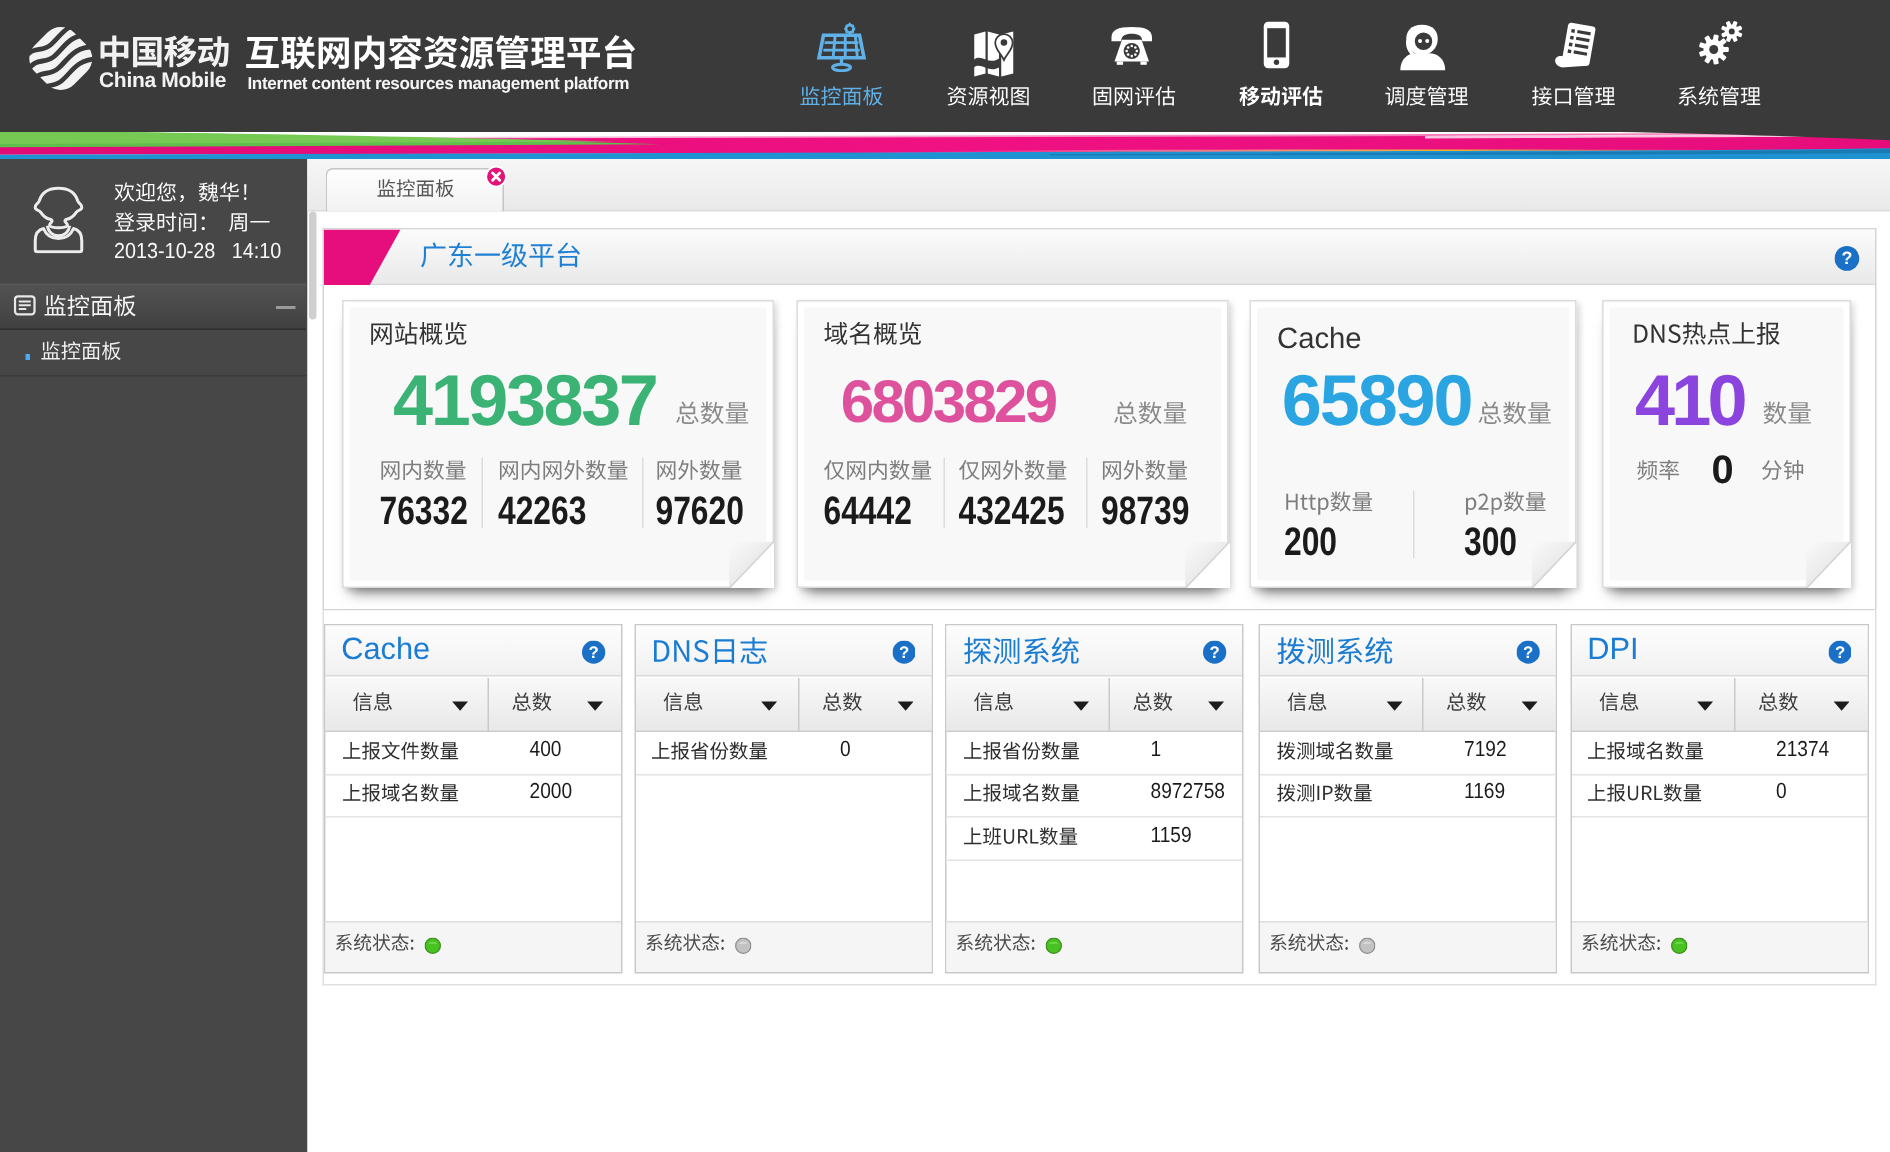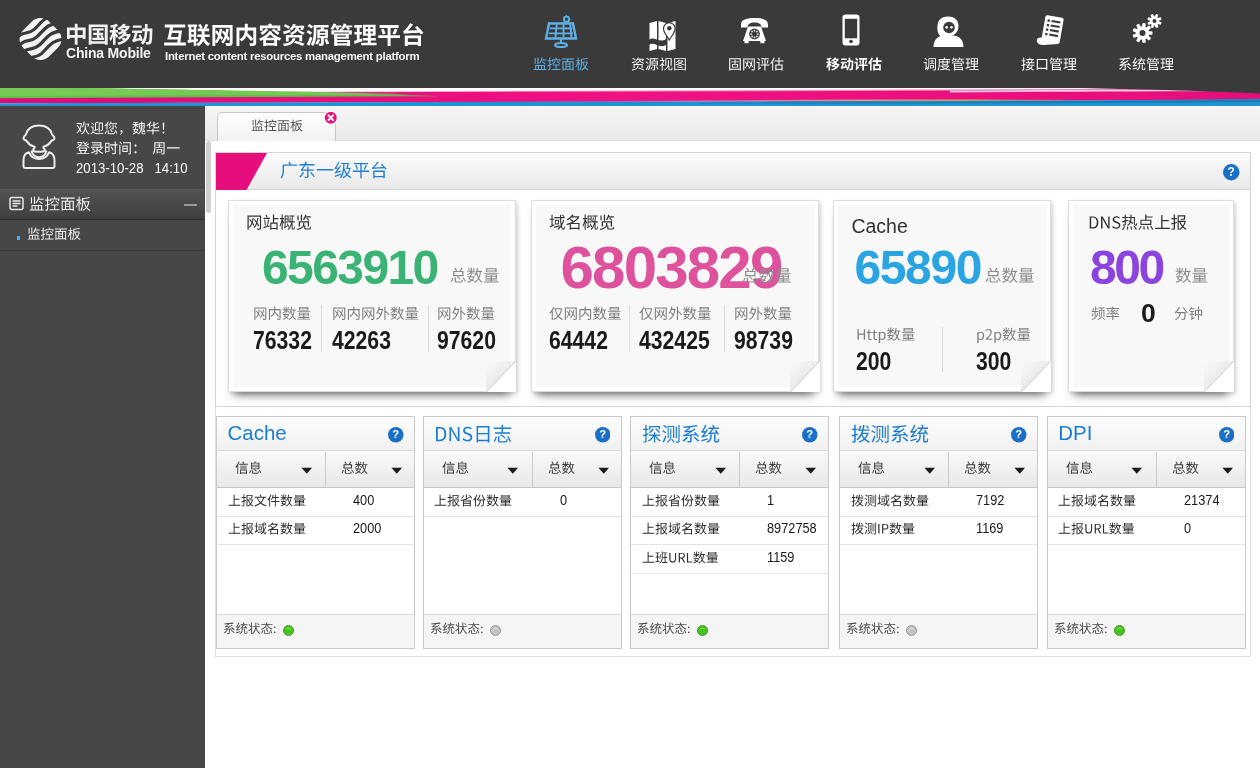--- a/index.html
+++ b/index.html
@@ -265,21 +265,21 @@
     </defs>
 <path d="M0,31.5 L30,0 L30,31.5 Z" fill="#fff"></path>
 <path d="M0,31.5 L30,0 L0,0 Z" fill="url(#fg)"></path>
 <path d="M0,31.5 L30,0" stroke="#c4c4c4" stroke-width="1" opacity="0.7"></path>
 </svg>
 <div style="position:absolute;left:245.9px;top:213.8px">
     <svg width="66" height="19" viewBox="0 0 66 19" style="overflow:visible">
       <path transform="translate(0,14.5)" d="M3.2 -8.8C3.9 -7.9 4.8 -6.9 5.5 -5.8C4.9 -4 4 -2.6 2.8 -1.5C3.1 -1.3 3.6 -0.9 3.8 -0.8C4.8 -1.8 5.6 -3.2 6.3 -4.7C6.8 -3.9 7.2 -3.2 7.5 -2.6L8.3 -3.4C8 -4.1 7.4 -5 6.7 -5.9C7.2 -7.3 7.5 -8.8 7.8 -10.4L6.6 -10.6C6.5 -9.3 6.2 -8.2 5.9 -7.1C5.3 -7.9 4.6 -8.8 4 -9.5ZM8 -8.8C8.7 -7.9 9.5 -6.8 10.2 -5.8C9.6 -4 8.7 -2.4 7.5 -1.3C7.7 -1.2 8.2 -0.8 8.4 -0.6C9.5 -1.7 10.3 -3 11 -4.6C11.5 -3.7 12 -2.8 12.3 -2.1L13.2 -2.8C12.8 -3.7 12.2 -4.8 11.4 -5.9C11.9 -7.3 12.2 -8.8 12.5 -10.4L11.3 -10.5C11.2 -9.3 10.9 -8.2 10.6 -7.1C10 -7.9 9.4 -8.7 8.8 -9.5ZM1.5 -12.9V1.3H2.7V-11.7H13.9V-0.3C13.9 -0 13.7 0 13.4 0.1C13.1 0.1 12 0.1 10.9 0C11.1 0.4 11.3 0.9 11.4 1.3C12.9 1.3 13.8 1.3 14.3 1.1C14.9 0.9 15.1 0.5 15.1 -0.3V-12.9Z M17.5 -10.8V-9.6H23.9V-10.8ZM18.1 -8.7C18.5 -6.8 18.8 -4.4 18.9 -2.8L19.9 -2.9C19.8 -4.6 19.5 -7 19.1 -8.8ZM19.4 -13.4C19.8 -12.7 20.3 -11.6 20.5 -10.9L21.6 -11.3C21.4 -12 20.9 -13 20.5 -13.8ZM21.9 -9.1C21.7 -7 21.3 -4.1 20.9 -2.4C19.5 -2 18.2 -1.8 17.3 -1.6L17.6 -0.3C19.3 -0.8 21.6 -1.4 23.8 -1.9L23.7 -3.1L21.9 -2.6C22.3 -4.4 22.8 -6.9 23.1 -8.8ZM24.2 -6V1.3H25.4V0.5H30.4V1.2H31.6V-6H28.1V-9.3H32.3V-10.4H28.1V-13.9H26.9V-6ZM25.4 -0.6V-4.8H30.4V-0.6Z M43.3 -5.9C43.4 -6.1 43.9 -6.1 44.5 -6.1H45.3C44.7 -3.8 43.6 -1.4 41.6 0.8C41.9 0.9 42.3 1.2 42.5 1.4C44 -0.2 45 -2 45.6 -3.8V-0.3C45.6 0.4 45.7 0.7 45.9 0.9C46.1 1.1 46.5 1.1 46.8 1.1C46.9 1.1 47.3 1.1 47.5 1.1C47.8 1.1 48 1.1 48.2 1C48.4 0.8 48.6 0.6 48.6 0.3C48.7 -0 48.8 -1 48.8 -1.8C48.5 -1.9 48.2 -2 48 -2.2C48 -1.4 48 -0.7 48 -0.4C47.9 -0.2 47.9 -0 47.8 0C47.7 0.1 47.6 0.1 47.4 0.1C47.3 0.1 47.1 0.1 47 0.1C46.9 0.1 46.8 0.1 46.7 0C46.6 -0 46.6 -0.1 46.6 -0.2V-5.3H46.1L46.3 -6.1H48.7V-7.2H46.5C46.8 -8.9 46.8 -10.5 46.8 -11.9H48.4V-13H43.3V-11.9H45.8C45.8 -10.5 45.8 -8.9 45.5 -7.2H44.3C44.5 -8.3 44.8 -10.1 44.9 -10.9H43.9C43.8 -10.1 43.4 -7.7 43.3 -7.3C43.2 -7 43.1 -7 42.9 -6.9C43 -6.7 43.2 -6.2 43.3 -5.9ZM41.6 -9V-7H39.6V-9ZM41.6 -9.9H39.6V-11.9H41.6ZM38.6 -0.1C38.8 -0.4 39.2 -0.7 41.9 -2.4C42 -2 42.1 -1.6 42.2 -1.3L43.1 -1.8C42.9 -2.6 42.2 -4 41.7 -5.1L40.8 -4.7C41.1 -4.3 41.3 -3.7 41.5 -3.2L39.6 -2.1V-6H42.6V-12.9H38.6V-2.5C38.6 -1.7 38.2 -1.2 37.9 -1C38.1 -0.8 38.4 -0.4 38.6 -0.1ZM35.6 -13.9V-10.4H33.9V-9.2H35.6C35.2 -6.9 34.4 -4.3 33.5 -2.8C33.7 -2.6 34 -2.1 34.1 -1.8C34.7 -2.7 35.2 -4.1 35.6 -5.6V1.3H36.7V-6.8C37.1 -6.1 37.5 -5.3 37.7 -4.8L38.4 -5.8C38.1 -6.3 37.1 -8 36.7 -8.6V-9.2H38.1V-10.4H36.7V-13.9Z M60.1 -10.3C61 -9.5 61.9 -8.4 62.3 -7.7L63.4 -8.2C63 -8.9 62.1 -10 61.2 -10.8ZM51.4 -12.9V-8.3H52.6V-12.9ZM54.8 -13.7V-7.7H56.1V-13.7ZM58.2 -3V-0.4C58.2 0.8 58.6 1.1 60.2 1.1C60.6 1.1 62.8 1.1 63.1 1.1C64.5 1.1 64.8 0.6 65 -1.3C64.6 -1.3 64.1 -1.5 63.9 -1.7C63.8 -0.2 63.7 0 63 0C62.6 0 60.7 0 60.4 0C59.6 0 59.4 -0 59.4 -0.4V-3ZM57 -5.4V-4.1C57 -2.8 56.6 -0.9 50.6 0.4C50.9 0.6 51.2 1.1 51.4 1.4C57.6 -0.1 58.3 -2.3 58.3 -4.1V-5.4ZM52.7 -7.2V-2H54V-6.1H61.7V-2.1H63V-7.2ZM59.2 -13.9C58.7 -12 57.9 -10.1 56.9 -8.9C57.3 -8.8 57.8 -8.5 58 -8.3C58.6 -9 59.1 -10 59.5 -11.1H64.9V-12.2H59.9C60.1 -12.7 60.2 -13.1 60.4 -13.6Z" fill="#333"></path>
     </svg>
   </div>
-<div class="abs" style="left:262px;top:244px;font-size:48px;font-weight:bold;color:#3bb375;letter-spacing:-1.6px;line-height:48px">6563910</div>
+<div class="abs" style="left:262px;top:244px;font-size:48px;font-weight:bold;color:#3bb375;letter-spacing:-1.6px;line-height:48px">4193837</div>
 <div style="position:absolute;left:450px;top:266.5px">
     <svg width="50" height="19" viewBox="0 0 50 19" style="overflow:visible">
       <path transform="translate(0,14.5)" d="M12.5 -3.5C13.5 -2.4 14.4 -0.9 14.8 0.2L15.8 -0.5C15.4 -1.5 14.4 -3 13.5 -4.1ZM6.8 -4.4C7.9 -3.7 9.1 -2.5 9.8 -1.7L10.7 -2.5C10 -3.3 8.8 -4.4 7.7 -5.1ZM4.6 -4V-0.6C4.6 0.8 5.1 1.1 7.1 1.1C7.5 1.1 10.4 1.1 10.8 1.1C12.3 1.1 12.8 0.7 12.9 -1.2C12.6 -1.3 12 -1.5 11.8 -1.7C11.7 -0.2 11.6 0 10.7 0C10.1 0 7.7 0 7.2 0C6.1 0 5.9 -0.1 5.9 -0.6V-4ZM2.3 -3.7C2 -2.4 1.4 -1 0.7 -0.1L1.8 0.4C2.6 -0.6 3.1 -2.1 3.4 -3.5ZM4.4 -9.4H12.2V-6.5H4.4ZM3.1 -10.5V-5.3H13.5V-10.5H10.8C11.4 -11.4 12 -12.4 12.6 -13.3L11.3 -13.8C10.9 -12.9 10.1 -11.5 9.5 -10.5H6.1L7.1 -11C6.8 -11.8 6 -12.9 5.3 -13.8L4.2 -13.3C4.9 -12.5 5.6 -11.3 5.9 -10.5Z M23.8 -13.5C23.5 -12.9 23 -11.9 22.6 -11.4L23.4 -11C23.8 -11.5 24.4 -12.3 24.8 -13.1ZM18 -13.1C18.4 -12.4 18.8 -11.5 19 -10.9L19.9 -11.3C19.8 -11.9 19.3 -12.8 18.9 -13.4ZM23.3 -4.3C22.9 -3.4 22.4 -2.7 21.7 -2.1C21.1 -2.4 20.5 -2.7 19.8 -3C20.1 -3.4 20.3 -3.8 20.6 -4.3ZM18.3 -2.5C19.1 -2.2 20 -1.8 20.9 -1.4C19.8 -0.6 18.5 -0.1 17.2 0.2C17.4 0.5 17.7 0.9 17.8 1.2C19.3 0.8 20.7 0.1 21.9 -0.8C22.4 -0.5 22.9 -0.2 23.3 0.1L24.1 -0.7C23.7 -1 23.2 -1.3 22.7 -1.6C23.6 -2.5 24.3 -3.7 24.7 -5.1L24 -5.4L23.8 -5.3H21.1L21.4 -6.2L20.3 -6.4C20.2 -6.1 20.1 -5.7 19.9 -5.3H17.7V-4.3H19.4C19 -3.6 18.7 -3 18.3 -2.5ZM20.7 -13.9V-10.8H17.3V-9.8H20.4C19.6 -8.7 18.3 -7.7 17.1 -7.2C17.4 -6.9 17.7 -6.5 17.8 -6.2C18.8 -6.8 19.9 -7.7 20.7 -8.7V-6.7H21.9V-8.9C22.7 -8.3 23.7 -7.6 24.1 -7.2L24.8 -8.1C24.4 -8.3 23 -9.3 22.1 -9.8H25.3V-10.8H21.9V-13.9ZM26.9 -13.7C26.5 -10.8 25.7 -8.1 24.4 -6.3C24.7 -6.2 25.2 -5.8 25.4 -5.6C25.8 -6.2 26.2 -6.9 26.5 -7.7C26.9 -6.1 27.3 -4.6 28 -3.3C27 -1.7 25.7 -0.5 23.9 0.4C24.2 0.6 24.5 1.1 24.6 1.4C26.3 0.5 27.6 -0.7 28.6 -2.1C29.4 -0.7 30.4 0.4 31.7 1.2C31.9 0.9 32.3 0.4 32.5 0.2C31.2 -0.5 30.1 -1.7 29.2 -3.3C30.1 -5 30.7 -7 31 -9.5H32.1V-10.7H27.4C27.7 -11.6 27.9 -12.6 28 -13.5ZM29.8 -9.5C29.6 -7.6 29.2 -6 28.6 -4.6C28 -6 27.5 -7.7 27.2 -9.5Z M37.1 -11H45.3V-10.1H37.1ZM37.1 -12.6H45.3V-11.7H37.1ZM35.9 -13.3V-9.3H46.6V-13.3ZM33.9 -8.6V-7.7H48.7V-8.6ZM36.8 -4.5H40.6V-3.5H36.8ZM41.8 -4.5H45.8V-3.5H41.8ZM36.8 -6.2H40.6V-5.2H36.8ZM41.8 -6.2H45.8V-5.2H41.8ZM33.8 -0V0.9H48.8V-0H41.8V-1H47.4V-1.9H41.8V-2.8H47V-6.9H35.6V-2.8H40.6V-1.9H35.2V-1H40.6V-0Z" fill="#8a8a8a"></path>
     </svg>
   </div>
 <div class="abs" style="left:321.2px;top:305px;width:1px;height:47px;background:#dcdcdc"></div>
 <div class="abs" style="left:428.0px;top:305px;width:1px;height:47px;background:#dcdcdc"></div>
 <div style="position:absolute;left:252.5px;top:306.3px">
     <svg width="58" height="17" viewBox="0 0 58 17" style="overflow:visible">
       <path transform="translate(0,12.8)" d="M2.8 -7.8C3.5 -7 4.2 -6 4.8 -5.1C4.3 -3.6 3.5 -2.2 2.5 -1.3C2.7 -1.1 3.2 -0.8 3.3 -0.7C4.2 -1.6 4.9 -2.8 5.5 -4.1C6 -3.5 6.4 -2.8 6.6 -2.3L7.3 -3C7 -3.6 6.5 -4.4 5.9 -5.2C6.3 -6.4 6.6 -7.7 6.8 -9.2L5.8 -9.3C5.7 -8.2 5.5 -7.2 5.2 -6.2C4.6 -7 4 -7.7 3.5 -8.4ZM7 -7.8C7.7 -7 8.4 -6 9 -5.1C8.4 -3.5 7.6 -2.1 6.6 -1.2C6.8 -1 7.2 -0.7 7.4 -0.6C8.3 -1.5 9.1 -2.7 9.6 -4.1C10.1 -3.2 10.6 -2.5 10.8 -1.8L11.6 -2.5C11.3 -3.2 10.7 -4.2 10 -5.2C10.4 -6.4 10.7 -7.7 10.9 -9.1L10 -9.3C9.8 -8.2 9.6 -7.2 9.3 -6.2C8.8 -6.9 8.3 -7.7 7.7 -8.3ZM1.3 -11.3V1.1H2.4V-10.3H12.2V-0.3C12.2 -0 12.1 0 11.8 0.1C11.5 0.1 10.6 0.1 9.6 0C9.8 0.3 10 0.8 10 1.1C11.3 1.1 12.1 1.1 12.6 0.9C13.1 0.8 13.3 0.4 13.3 -0.3V-11.3Z M15.9 -9.7V1.2H17V-8.6H21.2C21.1 -6.7 20.6 -4.3 17.4 -2.6C17.6 -2.4 18 -2 18.2 -1.8C20.1 -2.9 21.2 -4.3 21.7 -5.7C23.1 -4.5 24.5 -2.9 25.3 -2L26.2 -2.7C25.3 -3.8 23.5 -5.5 22.1 -6.7C22.2 -7.4 22.3 -8 22.3 -8.6H26.5V-0.3C26.5 -0 26.4 0.1 26.2 0.1C25.9 0.1 24.9 0.1 23.9 0C24 0.3 24.2 0.8 24.2 1.1C25.5 1.1 26.4 1.1 26.9 1C27.4 0.8 27.6 0.4 27.6 -0.3V-9.7H22.3V-12.2H21.2V-9.7Z M35.4 -11.9C35.2 -11.3 34.7 -10.5 34.3 -10L35 -9.6C35.4 -10.1 35.9 -10.8 36.3 -11.5ZM30.3 -11.5C30.7 -10.9 31 -10.1 31.2 -9.6L32 -9.9C31.9 -10.5 31.5 -11.3 31.1 -11.8ZM34.9 -3.8C34.6 -3 34.1 -2.4 33.6 -1.8C33 -2.1 32.5 -2.4 31.9 -2.6C32.1 -3 32.4 -3.3 32.6 -3.8ZM30.6 -2.2C31.3 -1.9 32.1 -1.6 32.8 -1.2C31.9 -0.5 30.8 -0.1 29.6 0.2C29.8 0.4 30 0.8 30.1 1C31.5 0.7 32.7 0.1 33.7 -0.7C34.2 -0.4 34.6 -0.2 35 0.1L35.7 -0.6C35.3 -0.9 34.9 -1.1 34.4 -1.4C35.2 -2.2 35.8 -3.2 36.2 -4.5L35.6 -4.7L35.4 -4.7H33L33.4 -5.4L32.4 -5.6C32.3 -5.3 32.1 -5 32 -4.7H30V-3.8H31.5C31.2 -3.2 30.9 -2.7 30.6 -2.2ZM32.7 -12.2V-9.5H29.7V-8.6H32.4C31.7 -7.6 30.6 -6.7 29.6 -6.3C29.8 -6.1 30 -5.7 30.2 -5.5C31 -6 32 -6.8 32.7 -7.6V-5.9H33.7V-7.8C34.4 -7.3 35.3 -6.6 35.7 -6.3L36.3 -7.1C35.9 -7.3 34.7 -8.1 34 -8.6H36.7V-9.5H33.7V-12.2ZM38.1 -12.1C37.8 -9.5 37.1 -7.1 36 -5.6C36.2 -5.4 36.6 -5.1 36.8 -4.9C37.2 -5.4 37.5 -6.1 37.8 -6.8C38.1 -5.4 38.5 -4 39.1 -2.9C38.3 -1.5 37.1 -0.4 35.5 0.3C35.7 0.5 36 1 36.1 1.2C37.6 0.4 38.7 -0.6 39.6 -1.9C40.3 -0.6 41.2 0.3 42.4 1C42.5 0.8 42.8 0.4 43.1 0.2C41.9 -0.5 40.9 -1.5 40.2 -2.9C40.9 -4.4 41.4 -6.2 41.8 -8.4H42.7V-9.4H38.6C38.8 -10.2 39 -11 39.1 -11.9ZM40.7 -8.4C40.5 -6.7 40.2 -5.2 39.6 -4C39.1 -5.3 38.7 -6.8 38.4 -8.4Z M47.1 -9.6H54.3V-8.8H47.1ZM47.1 -11.1H54.3V-10.3H47.1ZM46.1 -11.7V-8.2H55.4V-11.7ZM44.3 -7.6V-6.7H57.3V-7.6ZM46.8 -4H50.2V-3.1H46.8ZM51.3 -4H54.8V-3.1H51.3ZM46.8 -5.4H50.2V-4.6H46.8ZM51.3 -5.4H54.8V-4.6H51.3ZM44.2 -0V0.8H57.3V-0H51.3V-0.9H56.2V-1.7H51.3V-2.5H55.8V-6.1H45.8V-2.5H50.2V-1.7H45.4V-0.9H50.2V-0Z" fill="#7d7d7d"></path>
@@ -310,21 +310,21 @@
     </defs>
 <path d="M0,31.5 L30,0 L30,31.5 Z" fill="#fff"></path>
 <path d="M0,31.5 L30,0 L0,0 Z" fill="url(#fg)"></path>
 <path d="M0,31.5 L30,0" stroke="#c4c4c4" stroke-width="1" opacity="0.7"></path>
 </svg>
 <div style="position:absolute;left:549.4px;top:213.8px">
     <svg width="66" height="19" viewBox="0 0 66 19" style="overflow:visible">
       <path transform="translate(0,14.5)" d="M4.9 -1.7 5.2 -0.5C6.7 -1 8.8 -1.6 10.8 -2.1L10.7 -3.2C8.5 -2.6 6.3 -2 4.9 -1.7ZM6.8 -7.7H9V-4.9H6.8ZM5.9 -8.7V-3.9H10V-8.7ZM0.6 -2.1 1.1 -0.9C2.4 -1.5 4 -2.4 5.5 -3.2L5.1 -4.3L3.6 -3.5V-8.7H5.1V-9.8H3.6V-13.7H2.5V-9.8H0.7V-8.7H2.5V-3C1.8 -2.6 1.1 -2.3 0.6 -2.1ZM14.2 -8.7C13.8 -7.2 13.3 -5.7 12.6 -4.5C12.4 -6.1 12.2 -8.1 12.2 -10.3H15.7V-11.4H14.8L15.5 -12.1C15.1 -12.6 14.2 -13.3 13.5 -13.8L12.8 -13.2C13.5 -12.7 14.3 -11.9 14.7 -11.4H12.1L12.1 -13.8H10.9L11 -11.4H5.4V-10.3H11C11.1 -7.5 11.3 -4.9 11.7 -2.9C10.8 -1.6 9.7 -0.5 8.3 0.4C8.6 0.5 9.1 1 9.2 1.2C10.3 0.4 11.2 -0.5 12 -1.5C12.6 0.2 13.3 1.3 14.3 1.3C15.3 1.3 15.7 0.6 15.9 -1.6C15.6 -1.7 15.2 -2 15 -2.2C14.9 -0.5 14.8 0.1 14.4 0.1C13.8 0.1 13.3 -0.9 12.9 -2.8C14 -4.4 14.8 -6.3 15.3 -8.5Z M20.8 -8.7C21.7 -8.2 22.7 -7.4 23.4 -6.7C21.4 -5.7 19.3 -4.9 17.3 -4.5C17.5 -4.2 17.8 -3.7 17.9 -3.4C18.8 -3.6 19.8 -3.8 20.7 -4.2V1.3H21.9V0.4H29.3V1.3H30.5V-5.6H23.9C26.7 -7.1 29.1 -9.1 30.4 -11.8L29.6 -12.3L29.4 -12.2H23.5C23.9 -12.7 24.3 -13.2 24.6 -13.6L23.2 -13.9C22.2 -12.3 20.3 -10.5 17.6 -9.2C17.9 -9 18.3 -8.6 18.5 -8.3C20.1 -9.1 21.4 -10 22.5 -11.1H28.6C27.6 -9.6 26.2 -8.4 24.5 -7.3C23.8 -8 22.7 -8.8 21.8 -9.4ZM29.3 -0.7H21.9V-4.5H29.3Z M43.3 -5.9C43.4 -6.1 43.9 -6.1 44.5 -6.1H45.3C44.7 -3.8 43.6 -1.4 41.6 0.8C41.9 0.9 42.3 1.2 42.5 1.4C44 -0.2 45 -2 45.6 -3.8V-0.3C45.6 0.4 45.7 0.7 45.9 0.9C46.1 1.1 46.5 1.1 46.8 1.1C46.9 1.1 47.3 1.1 47.5 1.1C47.8 1.1 48 1.1 48.2 1C48.4 0.8 48.6 0.6 48.6 0.3C48.7 -0 48.8 -1 48.8 -1.8C48.5 -1.9 48.2 -2 48 -2.2C48 -1.4 48 -0.7 48 -0.4C47.9 -0.2 47.9 -0 47.8 0C47.7 0.1 47.6 0.1 47.4 0.1C47.3 0.1 47.1 0.1 47 0.1C46.9 0.1 46.8 0.1 46.7 0C46.6 -0 46.6 -0.1 46.6 -0.2V-5.3H46.1L46.3 -6.1H48.7V-7.2H46.5C46.8 -8.9 46.8 -10.5 46.8 -11.9H48.4V-13H43.3V-11.9H45.8C45.8 -10.5 45.8 -8.9 45.5 -7.2H44.3C44.5 -8.3 44.8 -10.1 44.9 -10.9H43.9C43.8 -10.1 43.4 -7.7 43.3 -7.3C43.2 -7 43.1 -7 42.9 -6.9C43 -6.7 43.2 -6.2 43.3 -5.9ZM41.6 -9V-7H39.6V-9ZM41.6 -9.9H39.6V-11.9H41.6ZM38.6 -0.1C38.8 -0.4 39.2 -0.7 41.9 -2.4C42 -2 42.1 -1.6 42.2 -1.3L43.1 -1.8C42.9 -2.6 42.2 -4 41.7 -5.1L40.8 -4.7C41.1 -4.3 41.3 -3.7 41.5 -3.2L39.6 -2.1V-6H42.6V-12.9H38.6V-2.5C38.6 -1.7 38.2 -1.2 37.9 -1C38.1 -0.8 38.4 -0.4 38.6 -0.1ZM35.6 -13.9V-10.4H33.9V-9.2H35.6C35.2 -6.9 34.4 -4.3 33.5 -2.8C33.7 -2.6 34 -2.1 34.1 -1.8C34.7 -2.7 35.2 -4.1 35.6 -5.6V1.3H36.7V-6.8C37.1 -6.1 37.5 -5.3 37.7 -4.8L38.4 -5.8C38.1 -6.3 37.1 -8 36.7 -8.6V-9.2H38.1V-10.4H36.7V-13.9Z M60.1 -10.3C61 -9.5 61.9 -8.4 62.3 -7.7L63.4 -8.2C63 -8.9 62.1 -10 61.2 -10.8ZM51.4 -12.9V-8.3H52.6V-12.9ZM54.8 -13.7V-7.7H56.1V-13.7ZM58.2 -3V-0.4C58.2 0.8 58.6 1.1 60.2 1.1C60.6 1.1 62.8 1.1 63.1 1.1C64.5 1.1 64.8 0.6 65 -1.3C64.6 -1.3 64.1 -1.5 63.9 -1.7C63.8 -0.2 63.7 0 63 0C62.6 0 60.7 0 60.4 0C59.6 0 59.4 -0 59.4 -0.4V-3ZM57 -5.4V-4.1C57 -2.8 56.6 -0.9 50.6 0.4C50.9 0.6 51.2 1.1 51.4 1.4C57.6 -0.1 58.3 -2.3 58.3 -4.1V-5.4ZM52.7 -7.2V-2H54V-6.1H61.7V-2.1H63V-7.2ZM59.2 -13.9C58.7 -12 57.9 -10.1 56.9 -8.9C57.3 -8.8 57.8 -8.5 58 -8.3C58.6 -9 59.1 -10 59.5 -11.1H64.9V-12.2H59.9C60.1 -12.7 60.2 -13.1 60.4 -13.6Z" fill="#333"></path>
     </svg>
   </div>
-<div class="abs" style="left:560.5px;top:244px;font-size:60px;font-weight:bold;color:#de519d;letter-spacing:-1.8px;line-height:48px">6803829</div>
+<div class="abs" style="left:560.5px;top:244px;font-size:40px;font-weight:bold;color:#de519d;letter-spacing:-1.8px;line-height:48px">6803829</div>
 <div style="position:absolute;left:742px;top:266.5px">
     <svg width="50" height="19" viewBox="0 0 50 19" style="overflow:visible">
       <path transform="translate(0,14.5)" d="M12.5 -3.5C13.5 -2.4 14.4 -0.9 14.8 0.2L15.8 -0.5C15.4 -1.5 14.4 -3 13.5 -4.1ZM6.8 -4.4C7.9 -3.7 9.1 -2.5 9.8 -1.7L10.7 -2.5C10 -3.3 8.8 -4.4 7.7 -5.1ZM4.6 -4V-0.6C4.6 0.8 5.1 1.1 7.1 1.1C7.5 1.1 10.4 1.1 10.8 1.1C12.3 1.1 12.8 0.7 12.9 -1.2C12.6 -1.3 12 -1.5 11.8 -1.7C11.7 -0.2 11.6 0 10.7 0C10.1 0 7.7 0 7.2 0C6.1 0 5.9 -0.1 5.9 -0.6V-4ZM2.3 -3.7C2 -2.4 1.4 -1 0.7 -0.1L1.8 0.4C2.6 -0.6 3.1 -2.1 3.4 -3.5ZM4.4 -9.4H12.2V-6.5H4.4ZM3.1 -10.5V-5.3H13.5V-10.5H10.8C11.4 -11.4 12 -12.4 12.6 -13.3L11.3 -13.8C10.9 -12.9 10.1 -11.5 9.5 -10.5H6.1L7.1 -11C6.8 -11.8 6 -12.9 5.3 -13.8L4.2 -13.3C4.9 -12.5 5.6 -11.3 5.9 -10.5Z M23.8 -13.5C23.5 -12.9 23 -11.9 22.6 -11.4L23.4 -11C23.8 -11.5 24.4 -12.3 24.8 -13.1ZM18 -13.1C18.4 -12.4 18.8 -11.5 19 -10.9L19.9 -11.3C19.8 -11.9 19.3 -12.8 18.9 -13.4ZM23.3 -4.3C22.9 -3.4 22.4 -2.7 21.7 -2.1C21.1 -2.4 20.5 -2.7 19.8 -3C20.1 -3.4 20.3 -3.8 20.6 -4.3ZM18.3 -2.5C19.1 -2.2 20 -1.8 20.9 -1.4C19.8 -0.6 18.5 -0.1 17.2 0.2C17.4 0.5 17.7 0.9 17.8 1.2C19.3 0.8 20.7 0.1 21.9 -0.8C22.4 -0.5 22.9 -0.2 23.3 0.1L24.1 -0.7C23.7 -1 23.2 -1.3 22.7 -1.6C23.6 -2.5 24.3 -3.7 24.7 -5.1L24 -5.4L23.8 -5.3H21.1L21.4 -6.2L20.3 -6.4C20.2 -6.1 20.1 -5.7 19.9 -5.3H17.7V-4.3H19.4C19 -3.6 18.7 -3 18.3 -2.5ZM20.7 -13.9V-10.8H17.3V-9.8H20.4C19.6 -8.7 18.3 -7.7 17.1 -7.2C17.4 -6.9 17.7 -6.5 17.8 -6.2C18.8 -6.8 19.9 -7.7 20.7 -8.7V-6.7H21.9V-8.9C22.7 -8.3 23.7 -7.6 24.1 -7.2L24.8 -8.1C24.4 -8.3 23 -9.3 22.1 -9.8H25.3V-10.8H21.9V-13.9ZM26.9 -13.7C26.5 -10.8 25.7 -8.1 24.4 -6.3C24.7 -6.2 25.2 -5.8 25.4 -5.6C25.8 -6.2 26.2 -6.9 26.5 -7.7C26.9 -6.1 27.3 -4.6 28 -3.3C27 -1.7 25.7 -0.5 23.9 0.4C24.2 0.6 24.5 1.1 24.6 1.4C26.3 0.5 27.6 -0.7 28.6 -2.1C29.4 -0.7 30.4 0.4 31.7 1.2C31.9 0.9 32.3 0.4 32.5 0.2C31.2 -0.5 30.1 -1.7 29.2 -3.3C30.1 -5 30.7 -7 31 -9.5H32.1V-10.7H27.4C27.7 -11.6 27.9 -12.6 28 -13.5ZM29.8 -9.5C29.6 -7.6 29.2 -6 28.6 -4.6C28 -6 27.5 -7.7 27.2 -9.5Z M37.1 -11H45.3V-10.1H37.1ZM37.1 -12.6H45.3V-11.7H37.1ZM35.9 -13.3V-9.3H46.6V-13.3ZM33.9 -8.6V-7.7H48.7V-8.6ZM36.8 -4.5H40.6V-3.5H36.8ZM41.8 -4.5H45.8V-3.5H41.8ZM36.8 -6.2H40.6V-5.2H36.8ZM41.8 -6.2H45.8V-5.2H41.8ZM33.8 -0V0.9H48.8V-0H41.8V-1H47.4V-1.9H41.8V-2.8H47V-6.9H35.6V-2.8H40.6V-1.9H35.2V-1H40.6V-0Z" fill="#8a8a8a"></path>
     </svg>
   </div>
 <div class="abs" style="left:628.7px;top:305px;width:1px;height:47px;background:#dcdcdc"></div>
 <div class="abs" style="left:723.6px;top:305px;width:1px;height:47px;background:#dcdcdc"></div>
 <div style="position:absolute;left:548.5px;top:306.3px">
     <svg width="73" height="17" viewBox="0 0 73 17" style="overflow:visible">
       <path transform="translate(0,12.8)" d="M5.3 -10.6V-9.6H6L5.8 -9.5C6.4 -6.8 7.3 -4.5 8.6 -2.7C7.4 -1.3 5.9 -0.3 4.3 0.2C4.5 0.5 4.8 0.9 5 1.1C6.6 0.5 8 -0.5 9.3 -1.8C10.4 -0.6 11.7 0.4 13.4 1.1C13.5 0.8 13.8 0.4 14.1 0.2C12.4 -0.4 11.1 -1.4 10 -2.6C11.5 -4.6 12.7 -7.1 13.2 -10.4L12.5 -10.6L12.3 -10.6ZM6.8 -9.6H12C11.5 -7.1 10.5 -5.1 9.3 -3.5C8.1 -5.2 7.4 -7.2 6.8 -9.6ZM4.3 -12.1C3.4 -9.8 1.9 -7.6 0.4 -6.2C0.6 -5.9 0.9 -5.3 1 -5.1C1.6 -5.6 2.2 -6.3 2.7 -7V1.1H3.8V-8.6C4.4 -9.6 4.9 -10.7 5.3 -11.8Z M17.3 -7.8C18 -7 18.7 -6 19.3 -5.1C18.8 -3.6 18 -2.2 17 -1.3C17.2 -1.1 17.7 -0.8 17.8 -0.7C18.7 -1.6 19.4 -2.8 20 -4.1C20.5 -3.5 20.9 -2.8 21.1 -2.3L21.8 -3C21.5 -3.6 21 -4.4 20.4 -5.2C20.8 -6.4 21.1 -7.7 21.3 -9.2L20.3 -9.3C20.2 -8.2 20 -7.2 19.7 -6.2C19.1 -7 18.5 -7.7 18 -8.4ZM21.5 -7.8C22.2 -7 22.9 -6 23.5 -5.1C22.9 -3.5 22.1 -2.1 21.1 -1.2C21.3 -1 21.7 -0.7 21.9 -0.6C22.8 -1.5 23.6 -2.7 24.1 -4.1C24.6 -3.2 25.1 -2.5 25.3 -1.8L26.1 -2.5C25.8 -3.2 25.2 -4.2 24.5 -5.2C24.9 -6.4 25.2 -7.7 25.4 -9.1L24.5 -9.3C24.3 -8.2 24.1 -7.2 23.8 -6.2C23.3 -6.9 22.8 -7.7 22.2 -8.3ZM15.8 -11.3V1.1H16.9V-10.3H26.7V-0.3C26.7 -0 26.6 0 26.3 0.1C26 0.1 25.1 0.1 24.1 0C24.3 0.3 24.5 0.8 24.5 1.1C25.8 1.1 26.6 1.1 27.1 0.9C27.6 0.8 27.8 0.4 27.8 -0.3V-11.3Z M30.4 -9.7V1.2H31.5V-8.6H35.7C35.6 -6.7 35.1 -4.3 31.9 -2.6C32.1 -2.4 32.5 -2 32.7 -1.8C34.6 -2.9 35.7 -4.3 36.2 -5.7C37.6 -4.5 39 -2.9 39.8 -2L40.7 -2.7C39.8 -3.8 38 -5.5 36.6 -6.7C36.7 -7.4 36.8 -8 36.8 -8.6H41V-0.3C41 -0 40.9 0.1 40.7 0.1C40.4 0.1 39.4 0.1 38.4 0C38.5 0.3 38.7 0.8 38.7 1.1C40 1.1 40.9 1.1 41.4 1C41.9 0.8 42.1 0.4 42.1 -0.3V-9.7H36.8V-12.2H35.7V-9.7Z M49.9 -11.9C49.7 -11.3 49.2 -10.5 48.8 -10L49.5 -9.6C49.9 -10.1 50.4 -10.8 50.8 -11.5ZM44.8 -11.5C45.2 -10.9 45.5 -10.1 45.7 -9.6L46.5 -9.9C46.4 -10.5 46 -11.3 45.6 -11.8ZM49.4 -3.8C49.1 -3 48.6 -2.4 48.1 -1.8C47.5 -2.1 47 -2.4 46.4 -2.6C46.6 -3 46.9 -3.3 47.1 -3.8ZM45.1 -2.2C45.8 -1.9 46.6 -1.6 47.3 -1.2C46.4 -0.5 45.3 -0.1 44.1 0.2C44.3 0.4 44.5 0.8 44.6 1C46 0.7 47.2 0.1 48.2 -0.7C48.7 -0.4 49.1 -0.2 49.5 0.1L50.2 -0.6C49.8 -0.9 49.4 -1.1 48.9 -1.4C49.7 -2.2 50.3 -3.2 50.7 -4.5L50.1 -4.7L49.9 -4.7H47.5L47.9 -5.4L46.9 -5.6C46.8 -5.3 46.6 -5 46.5 -4.7H44.5V-3.8H46C45.7 -3.2 45.4 -2.7 45.1 -2.2ZM47.2 -12.2V-9.5H44.2V-8.6H46.9C46.2 -7.6 45.1 -6.7 44.1 -6.3C44.3 -6.1 44.5 -5.7 44.7 -5.5C45.5 -6 46.5 -6.8 47.2 -7.6V-5.9H48.2V-7.8C48.9 -7.3 49.8 -6.6 50.2 -6.3L50.8 -7.1C50.4 -7.3 49.2 -8.1 48.5 -8.6H51.2V-9.5H48.2V-12.2ZM52.6 -12.1C52.3 -9.5 51.6 -7.1 50.5 -5.6C50.7 -5.4 51.1 -5.1 51.3 -4.9C51.7 -5.4 52 -6.1 52.3 -6.8C52.6 -5.4 53 -4 53.6 -2.9C52.8 -1.5 51.6 -0.4 50 0.3C50.2 0.5 50.5 1 50.6 1.2C52.1 0.4 53.2 -0.6 54.1 -1.9C54.8 -0.6 55.7 0.3 56.9 1C57 0.8 57.3 0.4 57.6 0.2C56.4 -0.5 55.4 -1.5 54.7 -2.9C55.4 -4.4 55.9 -6.2 56.3 -8.4H57.2V-9.4H53.1C53.3 -10.2 53.5 -11 53.6 -11.9ZM55.2 -8.4C55 -6.7 54.7 -5.2 54.1 -4C53.6 -5.3 53.2 -6.8 52.9 -8.4Z M61.6 -9.6H68.8V-8.8H61.6ZM61.6 -11.1H68.8V-10.3H61.6ZM60.6 -11.7V-8.2H69.9V-11.7ZM58.8 -7.6V-6.7H71.8V-7.6ZM61.3 -4H64.7V-3.1H61.3ZM65.8 -4H69.3V-3.1H65.8ZM61.3 -5.4H64.7V-4.6H61.3ZM65.8 -5.4H69.3V-4.6H65.8ZM58.7 -0V0.8H71.8V-0H65.8V-0.9H70.7V-1.7H65.8V-2.5H70.3V-6.1H60.3V-2.5H64.7V-1.7H59.9V-0.9H64.7V-0Z" fill="#7d7d7d"></path>
@@ -391,21 +391,21 @@
     </defs>
 <path d="M0,31.5 L30,0 L30,31.5 Z" fill="#fff"></path>
 <path d="M0,31.5 L30,0 L0,0 Z" fill="url(#fg)"></path>
 <path d="M0,31.5 L30,0" stroke="#c4c4c4" stroke-width="1" opacity="0.7"></path>
 </svg>
 <div style="position:absolute;left:1088px;top:213.8px">
     <svg width="100" height="19" viewBox="0 0 100 19" style="overflow:visible">
       <path transform="translate(0,14.5)" d="M1.7 0H4.8C8.4 0 10.4 -2.3 10.4 -6.1C10.4 -9.9 8.4 -12.1 4.7 -12.1H1.7ZM3.2 -1.3V-10.9H4.6C7.4 -10.9 8.8 -9.2 8.8 -6.1C8.8 -3 7.4 -1.3 4.6 -1.3Z M13 0H14.5V-6.4C14.5 -7.6 14.3 -8.9 14.3 -10.1H14.3L15.6 -7.6L20 0H21.6V-12.1H20.2V-5.8C20.2 -4.6 20.3 -3.2 20.4 -2H20.3L19 -4.5L14.6 -12.1H13Z M28.3 0.2C30.8 0.2 32.4 -1.3 32.4 -3.2C32.4 -5 31.3 -5.8 29.9 -6.5L28.2 -7.2C27.3 -7.6 26.2 -8 26.2 -9.2C26.2 -10.3 27.1 -11 28.4 -11C29.6 -11 30.5 -10.5 31.2 -9.9L32 -10.8C31.2 -11.7 29.9 -12.3 28.4 -12.3C26.3 -12.3 24.6 -11 24.6 -9.1C24.6 -7.3 26 -6.5 27.1 -6L28.8 -5.2C30 -4.7 30.9 -4.3 30.9 -3.1C30.9 -1.9 29.9 -1.1 28.3 -1.1C27.1 -1.1 25.8 -1.7 25 -2.6L24.1 -1.6C25.1 -0.5 26.6 0.2 28.3 0.2Z M38.8 -1.8C39 -0.8 39.1 0.4 39.1 1.2L40.3 1C40.3 0.3 40.1 -1 39.9 -1.9ZM42.2 -1.9C42.6 -0.9 43 0.4 43.2 1.2L44.4 0.9C44.2 0.1 43.8 -1.1 43.3 -2.1ZM45.6 -1.9C46.4 -0.9 47.4 0.5 47.8 1.4L48.9 0.8C48.5 -0 47.5 -1.4 46.7 -2.4ZM36 -2.3C35.4 -1.2 34.6 0.1 33.8 0.9L35 1.4C35.7 0.5 36.6 -0.8 37.1 -2ZM36.7 -13.8V-11.6H34.2V-10.4H36.7V-7.9L33.9 -7.1L34.2 -5.9L36.7 -6.6V-4.1C36.7 -3.9 36.6 -3.9 36.4 -3.9C36.2 -3.9 35.5 -3.9 34.7 -3.9C34.9 -3.6 35 -3.1 35.1 -2.8C36.2 -2.8 36.8 -2.8 37.3 -3C37.7 -3.2 37.8 -3.5 37.8 -4.1V-7L39.9 -7.6L39.8 -8.7L37.8 -8.2V-10.4H39.8V-11.6H37.8V-13.8ZM42.5 -13.9 42.4 -11.5H40.2V-10.4H42.4C42.3 -9.3 42.2 -8.4 42 -7.5L40.7 -8.3L40.1 -7.5C40.6 -7.2 41.2 -6.8 41.7 -6.5C41.3 -5.2 40.5 -4.3 39.2 -3.6C39.5 -3.4 39.8 -3 40 -2.7C41.3 -3.5 42.2 -4.5 42.7 -5.8C43.5 -5.3 44.2 -4.8 44.7 -4.4L45.3 -5.3C44.8 -5.8 44 -6.3 43.1 -6.9C43.3 -7.9 43.5 -9.1 43.5 -10.4H45.8C45.7 -5.5 45.7 -2.6 47.7 -2.7C48.6 -2.7 49 -3.2 49.2 -5.1C48.9 -5.2 48.4 -5.4 48.2 -5.6C48.1 -4.2 48 -3.7 47.7 -3.7C46.8 -3.7 46.8 -6.3 47 -11.5H43.6L43.6 -13.9Z M53.5 -7.7H62.2V-4.7H53.5ZM55.2 -2.1C55.4 -1 55.6 0.3 55.6 1.2L56.8 1C56.8 0.2 56.6 -1.2 56.4 -2.2ZM58.6 -2.1C59.1 -1.1 59.6 0.3 59.8 1.1L61 0.8C60.8 0 60.3 -1.3 59.8 -2.3ZM62 -2.2C62.8 -1.2 63.8 0.3 64.1 1.2L65.3 0.7C64.9 -0.2 63.9 -1.6 63.1 -2.7ZM52.5 -2.6C52 -1.3 51.2 0 50.3 0.8L51.4 1.3C52.3 0.4 53.2 -1 53.7 -2.2ZM52.4 -8.8V-3.6H63.4V-8.8H58.4V-10.9H64.6V-12.1H58.4V-13.9H57.1V-8.8Z M73.2 -13.6V-0.7H67V0.5H81.8V-0.7H74.5V-7.3H80.7V-8.5H74.5V-13.6Z M89.6 -13.3V1.3H90.8V-6.5H91.3C92 -4.8 92.8 -3.2 93.9 -1.8C93.1 -0.9 92.1 -0.1 90.9 0.4C91.2 0.7 91.6 1.1 91.8 1.4C92.9 0.8 93.9 -0 94.7 -0.9C95.6 0 96.6 0.7 97.6 1.3C97.8 1 98.2 0.5 98.5 0.2C97.4 -0.2 96.4 -1 95.5 -1.9C96.7 -3.5 97.5 -5.4 97.9 -7.4L97.1 -7.7L96.9 -7.7H90.8V-12.1H96.1C96 -10.7 95.9 -10 95.7 -9.8C95.6 -9.7 95.4 -9.7 95 -9.7C94.7 -9.7 93.6 -9.7 92.5 -9.8C92.7 -9.5 92.9 -9.1 92.9 -8.7C94 -8.7 95 -8.7 95.6 -8.7C96.1 -8.7 96.5 -8.8 96.8 -9.1C97.1 -9.5 97.3 -10.4 97.4 -12.8C97.4 -13 97.4 -13.3 97.4 -13.3ZM92.5 -6.5H96.4C96.1 -5.2 95.5 -3.9 94.7 -2.8C93.8 -3.9 93 -5.2 92.5 -6.5ZM85.7 -13.9V-10.5H83.4V-9.3H85.7V-5.8L83.1 -5.1L83.5 -3.9L85.7 -4.5V-0.2C85.7 0.1 85.6 0.1 85.4 0.1C85.1 0.1 84.3 0.2 83.3 0.1C83.5 0.5 83.7 1 83.7 1.3C85.1 1.3 85.8 1.3 86.3 1.1C86.8 0.9 87 0.5 87 -0.2V-4.9L89 -5.5L88.8 -6.7L87 -6.2V-9.3H88.9V-10.5H87V-13.9Z" fill="#333"></path>
     </svg>
   </div>
-<div class="abs" style="left:1090px;top:244px;font-size:48px;font-weight:bold;color:#8b44dd;letter-spacing:-2.5px;line-height:48px">800</div>
+<div class="abs" style="left:1090px;top:244px;font-size:48px;font-weight:bold;color:#8b44dd;letter-spacing:-2.5px;line-height:48px">410</div>
 <div style="position:absolute;left:1174.5px;top:266.5px">
     <svg width="34" height="19" viewBox="0 0 34 19" style="overflow:visible">
       <path transform="translate(0,14.5)" d="M7.3 -13.5C7 -12.9 6.5 -11.9 6.1 -11.4L6.9 -11C7.3 -11.5 7.9 -12.3 8.3 -13.1ZM1.5 -13.1C1.9 -12.4 2.3 -11.5 2.5 -10.9L3.4 -11.3C3.3 -11.9 2.8 -12.8 2.4 -13.4ZM6.8 -4.3C6.4 -3.4 5.9 -2.7 5.2 -2.1C4.6 -2.4 4 -2.7 3.3 -3C3.6 -3.4 3.8 -3.8 4.1 -4.3ZM1.8 -2.5C2.6 -2.2 3.5 -1.8 4.4 -1.4C3.3 -0.6 2 -0.1 0.7 0.2C0.9 0.5 1.2 0.9 1.3 1.2C2.8 0.8 4.2 0.1 5.4 -0.8C5.9 -0.5 6.4 -0.2 6.8 0.1L7.6 -0.7C7.2 -1 6.7 -1.3 6.2 -1.6C7.1 -2.5 7.8 -3.7 8.2 -5.1L7.5 -5.4L7.3 -5.3H4.6L5 -6.2L3.8 -6.4C3.7 -6.1 3.6 -5.7 3.4 -5.3H1.2V-4.3H2.9C2.5 -3.6 2.2 -3 1.8 -2.5ZM4.2 -13.9V-10.8H0.8V-9.8H3.9C3.1 -8.7 1.8 -7.7 0.6 -7.2C0.9 -6.9 1.2 -6.5 1.3 -6.2C2.3 -6.8 3.4 -7.7 4.2 -8.7V-6.7H5.4V-8.9C6.2 -8.3 7.2 -7.6 7.6 -7.2L8.3 -8.1C7.9 -8.3 6.5 -9.3 5.6 -9.8H8.8V-10.8H5.4V-13.9ZM10.4 -13.7C10 -10.8 9.2 -8.1 7.9 -6.3C8.2 -6.2 8.7 -5.8 8.9 -5.6C9.3 -6.2 9.7 -6.9 10 -7.7C10.4 -6.1 10.8 -4.6 11.5 -3.3C10.5 -1.7 9.2 -0.5 7.4 0.4C7.7 0.6 8 1.1 8.1 1.4C9.8 0.5 11.1 -0.7 12.1 -2.1C12.9 -0.7 13.9 0.4 15.2 1.2C15.4 0.9 15.8 0.4 16 0.2C14.7 -0.5 13.6 -1.7 12.7 -3.3C13.6 -5 14.2 -7 14.5 -9.5H15.6V-10.7H10.9C11.2 -11.6 11.4 -12.6 11.5 -13.5ZM13.3 -9.5C13.1 -7.6 12.7 -6 12.1 -4.6C11.5 -6 11 -7.7 10.7 -9.5Z M20.6 -11H28.8V-10.1H20.6ZM20.6 -12.6H28.8V-11.7H20.6ZM19.4 -13.3V-9.3H30.1V-13.3ZM17.4 -8.6V-7.7H32.2V-8.6ZM20.3 -4.5H24.1V-3.5H20.3ZM25.3 -4.5H29.3V-3.5H25.3ZM20.3 -6.2H24.1V-5.2H20.3ZM25.3 -6.2H29.3V-5.2H25.3ZM17.3 -0V0.9H32.3V-0H25.3V-1H30.9V-1.9H25.3V-2.8H30.5V-6.9H19.1V-2.8H24.1V-1.9H18.7V-1H24.1V-0Z" fill="#8a8a8a"></path>
     </svg>
   </div>
 <div style="position:absolute;left:1090.6px;top:306.3px">
     <svg width="30" height="17" viewBox="0 0 30 17" style="overflow:visible">
       <path transform="translate(0,12.8)" d="M10.2 -7.3C10.1 -2.2 10 -0.5 6.5 0.4C6.7 0.6 6.9 1 7 1.2C10.8 0.1 11 -1.9 11.1 -7.3ZM10.6 -1.2C11.5 -0.5 12.8 0.6 13.4 1.2L14 0.5C13.4 -0.1 12.1 -1.1 11.2 -1.8ZM6.2 -5.6C5.5 -2.6 3.8 -0.6 0.7 0.4C0.9 0.6 1.2 0.9 1.3 1.2C4.6 0 6.4 -2.1 7.1 -5.4ZM1.9 -5.8C1.6 -4.7 1.2 -3.6 0.5 -2.9C0.8 -2.7 1.2 -2.5 1.3 -2.3C2 -3.1 2.5 -4.4 2.8 -5.6ZM7.9 -8.8V-2H8.8V-8H12.4V-2H13.4V-8.8H10.8L11.3 -10.4H13.8V-11.3H7.5V-10.4H10.3C10.1 -9.9 9.9 -9.3 9.7 -8.8ZM1.7 -10.9V-7.7H0.6V-6.7H3.6V-2.3H4.6V-6.7H7.3V-7.7H4.8V-9.5H6.9V-10.4H4.8V-12.2H3.9V-7.7H2.6V-10.9Z M26.5 -9.3C26 -8.7 25.1 -7.9 24.5 -7.5L25.3 -6.9C25.9 -7.4 26.8 -8.1 27.4 -8.8ZM15.3 -4.9 15.9 -4C16.8 -4.5 18 -5.1 19.1 -5.7L18.9 -6.5C17.6 -5.9 16.2 -5.3 15.3 -4.9ZM15.7 -8.7C16.5 -8.2 17.5 -7.5 17.9 -7L18.7 -7.6C18.2 -8.1 17.3 -8.8 16.5 -9.3ZM24.3 -5.9C25.3 -5.3 26.6 -4.4 27.2 -3.9L28 -4.5C27.3 -5.1 26.1 -5.9 25.1 -6.5ZM15.2 -2.9V-1.9H21.2V1.2H22.3V-1.9H28.3V-2.9H22.3V-4.1H21.2V-2.9ZM20.8 -12C21 -11.7 21.3 -11.3 21.5 -10.9H15.5V-9.9H20.9C20.4 -9.2 19.9 -8.6 19.7 -8.4C19.5 -8.1 19.3 -8 19.1 -7.9C19.2 -7.7 19.3 -7.2 19.4 -7C19.6 -7.1 19.9 -7.2 21.6 -7.3C20.9 -6.6 20.3 -6 20 -5.8C19.5 -5.4 19.1 -5.1 18.8 -5.1C18.9 -4.8 19.1 -4.3 19.1 -4.1C19.4 -4.2 19.9 -4.3 23.7 -4.7C23.9 -4.4 24 -4.1 24.1 -3.9L25 -4.3C24.7 -5 24 -6 23.3 -6.8L22.5 -6.4C22.7 -6.1 23 -5.8 23.2 -5.5L20.6 -5.3C21.9 -6.3 23.2 -7.6 24.3 -8.9L23.5 -9.4C23.2 -9 22.8 -8.6 22.5 -8.2L20.6 -8.1C21.1 -8.6 21.6 -9.2 22 -9.9H28.1V-10.9H22.8C22.5 -11.3 22.2 -11.9 21.9 -12.3Z" fill="#7d7d7d"></path>
     </svg>
   </div>

